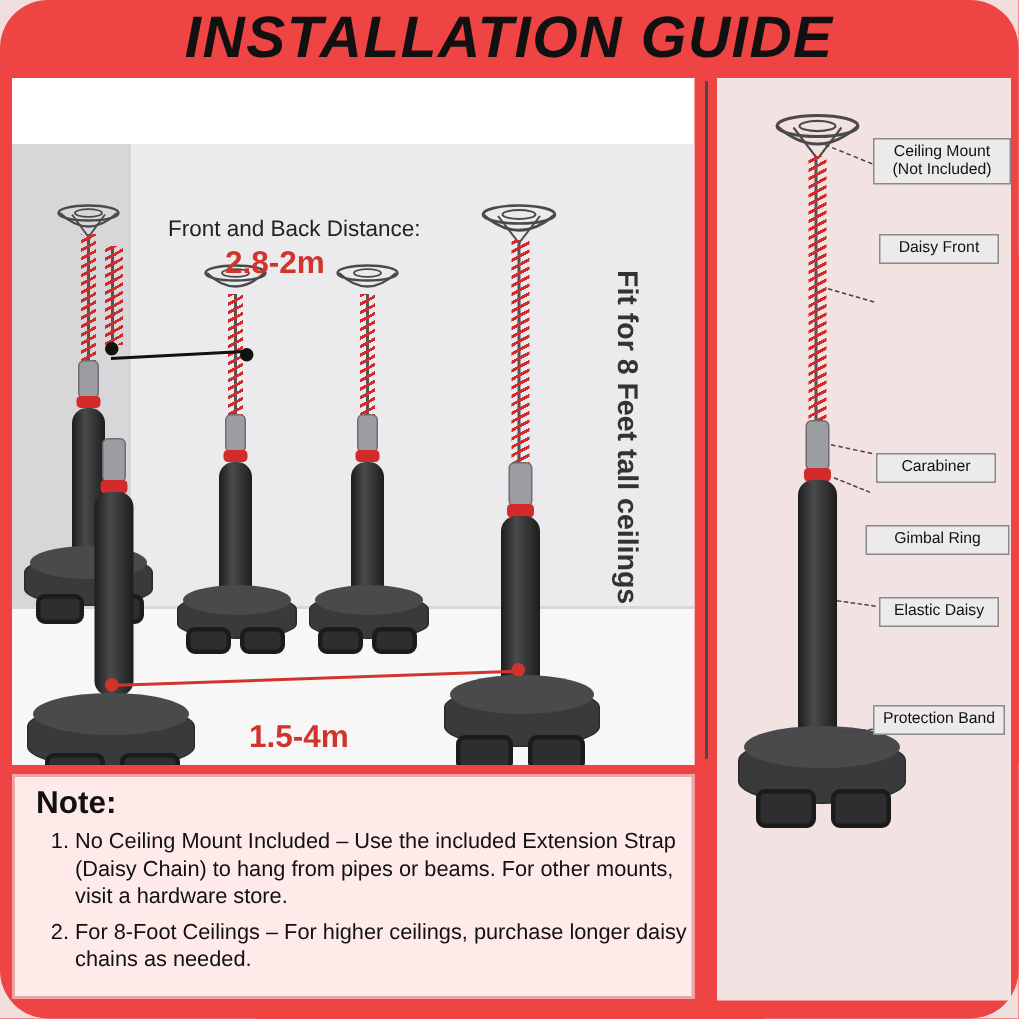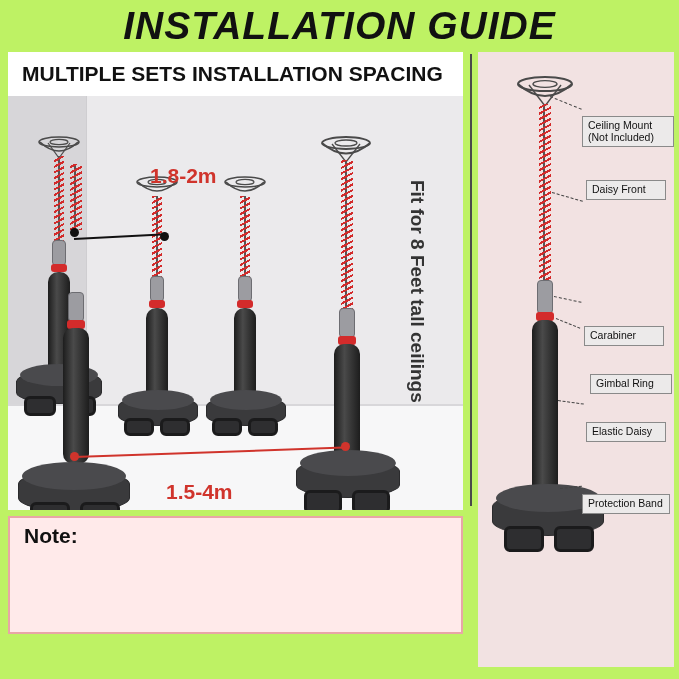--- a/index.html
+++ b/index.html
@@ -5,21 +5,22 @@
   html,body{margin:0;padding:0;}
   body{
     width:679px;height:679px;
     background:#f0dede;
     font-family:"Liberation Sans", sans-serif;
     overflow:hidden;
     position:relative;
   }
   .page{
     position:absolute;inset:0;
-    background:#bef264;
+    background:#ef4444;
+    border-radius:32px;
   }
 
   
   .title{
     position:absolute;left:0;top:4px;width:679px;
     text-align:center;
     font-size:39px;
     font-weight:bold;
     font-style:italic;
     letter-spacing:1px;
@@ -75,21 +76,21 @@
   }
 
   
   .right-panel{
     position:absolute;left:478px;top:52px;width:196px;height:615px;
     background:#f2e2e2;
   }
 
   
   .note{
-    position:absolute;left:8px;top:516px;width:455px;height:118px;
+    position:absolute;left:8px;top:516px;width:455px;height:150px;
     background:#ffeaea;
     border:2px solid #e8a6a6;
     box-sizing:border-box;
   }
   .note-title{
     position:absolute;left:14px;top:6px;
     font-size:21px;font-weight:bold;color:#111;
   }
   .note-list{
     position:absolute;left:18px;top:34px;width:425px;
@@ -169,39 +170,38 @@
   
   .callout{
     position:absolute;
     background:#eceaea;
     border:1px solid #8a8a8a;
     font-size:10.5px;
     color:#111;
     padding:3px 5px;
     box-sizing:border-box;
     line-height:11.5px;
-    margin-top:24px;
+    text-align:center;
   }
   .lead{
     position:absolute;
     border-top:1px dashed #444;
     height:0;
     transform-origin:left center;
   }
 </style>
 </head>
 <body>
 
 <div class="page">
 
   <div class="title">INSTALLATION GUIDE</div>
 
   <div class="left-panel">
 
-    <div class="subtitle">MULTIPLE SETS INSTALLATION SPACING</div>
 
     <div class="wall-left"></div>
     <div class="wall-back"></div>
     <div class="corner-line"></div>
     <div class="floor"></div>
     <div class="floor-edge"></div>
 
     <div class="unit">
       <svg class="hook" style="left:30px;top:84px;" viewBox="0 0 42 22">
         <ellipse cx="21" cy="6" rx="20" ry="5" fill="none" stroke="#4a4a4a" stroke-width="1.6"></ellipse>
@@ -277,21 +277,22 @@
       <div class="band" style="left:55px;top:276px;height:136px;width:26px;"></div>
       <div class="plate" style="left:10px;top:418px;width:112px;height:42px;"></div>
       <div class="plate-top" style="left:14px;top:410px;width:104px;height:28px;"></div>
       <div class="cuff" style="left:22px;top:450px;width:40px;height:26px;"></div>
       <div class="cuff" style="left:72px;top:450px;width:40px;height:26px;"></div>
     </div>
 
     <div class="dot" style="left:62px;top:176px;"></div>
     <div class="dot" style="left:152px;top:180px;"></div>
     <div class="line-blk" style="left:66px;top:186px;width:92px;transform:rotate(-3deg);transform-origin:left center;"></div>
-    <div class="meas-value" style="left:142px;top:112px;">1.8-2m</div>
+    <div class="meas-label" style="left:104px;top:92px;">Front and Back Distance:</div>
+    <div class="meas-value" style="left:142px;top:112px;">2.8-2m</div>
 
     <div class="dot" style="left:62px;top:400px;background:#d0342c;"></div>
     <div class="dot" style="left:333px;top:390px;background:#d0342c;"></div>
     <div class="line-red" style="left:66px;top:404px;width:270px;transform:rotate(-2deg);transform-origin:left center;"></div>
     <div class="meas-value" style="left:158px;top:428px;">1.5-4m</div>
   </div>
 
   <div class="divider"></div>
   <div class="fitfor">Fit for 8 Feet tall ceilings</div>
 
@@ -322,28 +323,32 @@
 
     <div class="callout" style="left:104px;top:40px;width:92px;">
       <span>Ceiling Mount (Not Included)</span>
     </div>
     <div class="callout" style="left:108px;top:104px;width:80px;">
       <span>Daisy Front</span>
     </div>
     <div class="callout" style="left:106px;top:250px;width:80px;">
       <span>Carabiner</span>
     </div>
-    <div class="callout" style="left:112px;top:298px;width:82px;">
+    <div class="callout" style="left:99px;top:298px;width:96px;">
       <span>Gimbal Ring</span>
     </div>
     <div class="callout" style="left:108px;top:346px;width:80px;">
       <span>Elastic Daisy</span>
     </div>
     <div class="callout" style="left:104px;top:418px;width:88px;">
       <span>Protection Band</span>
     </div>
   </div>
 
   <div class="note">
     <div class="note-title">Note:</div>
+    <ol class="note-list">
+      <li>No Ceiling Mount Included – Use the included Extension Strap (Daisy Chain) to hang from pipes or beams. For other mounts, visit a hardware store.</li>
+      <li>For 8-Foot Ceilings – For higher ceilings, purchase longer daisy chains as needed.</li>
+    </ol>
   </div>
 
 </div>
 
 </body></html>

